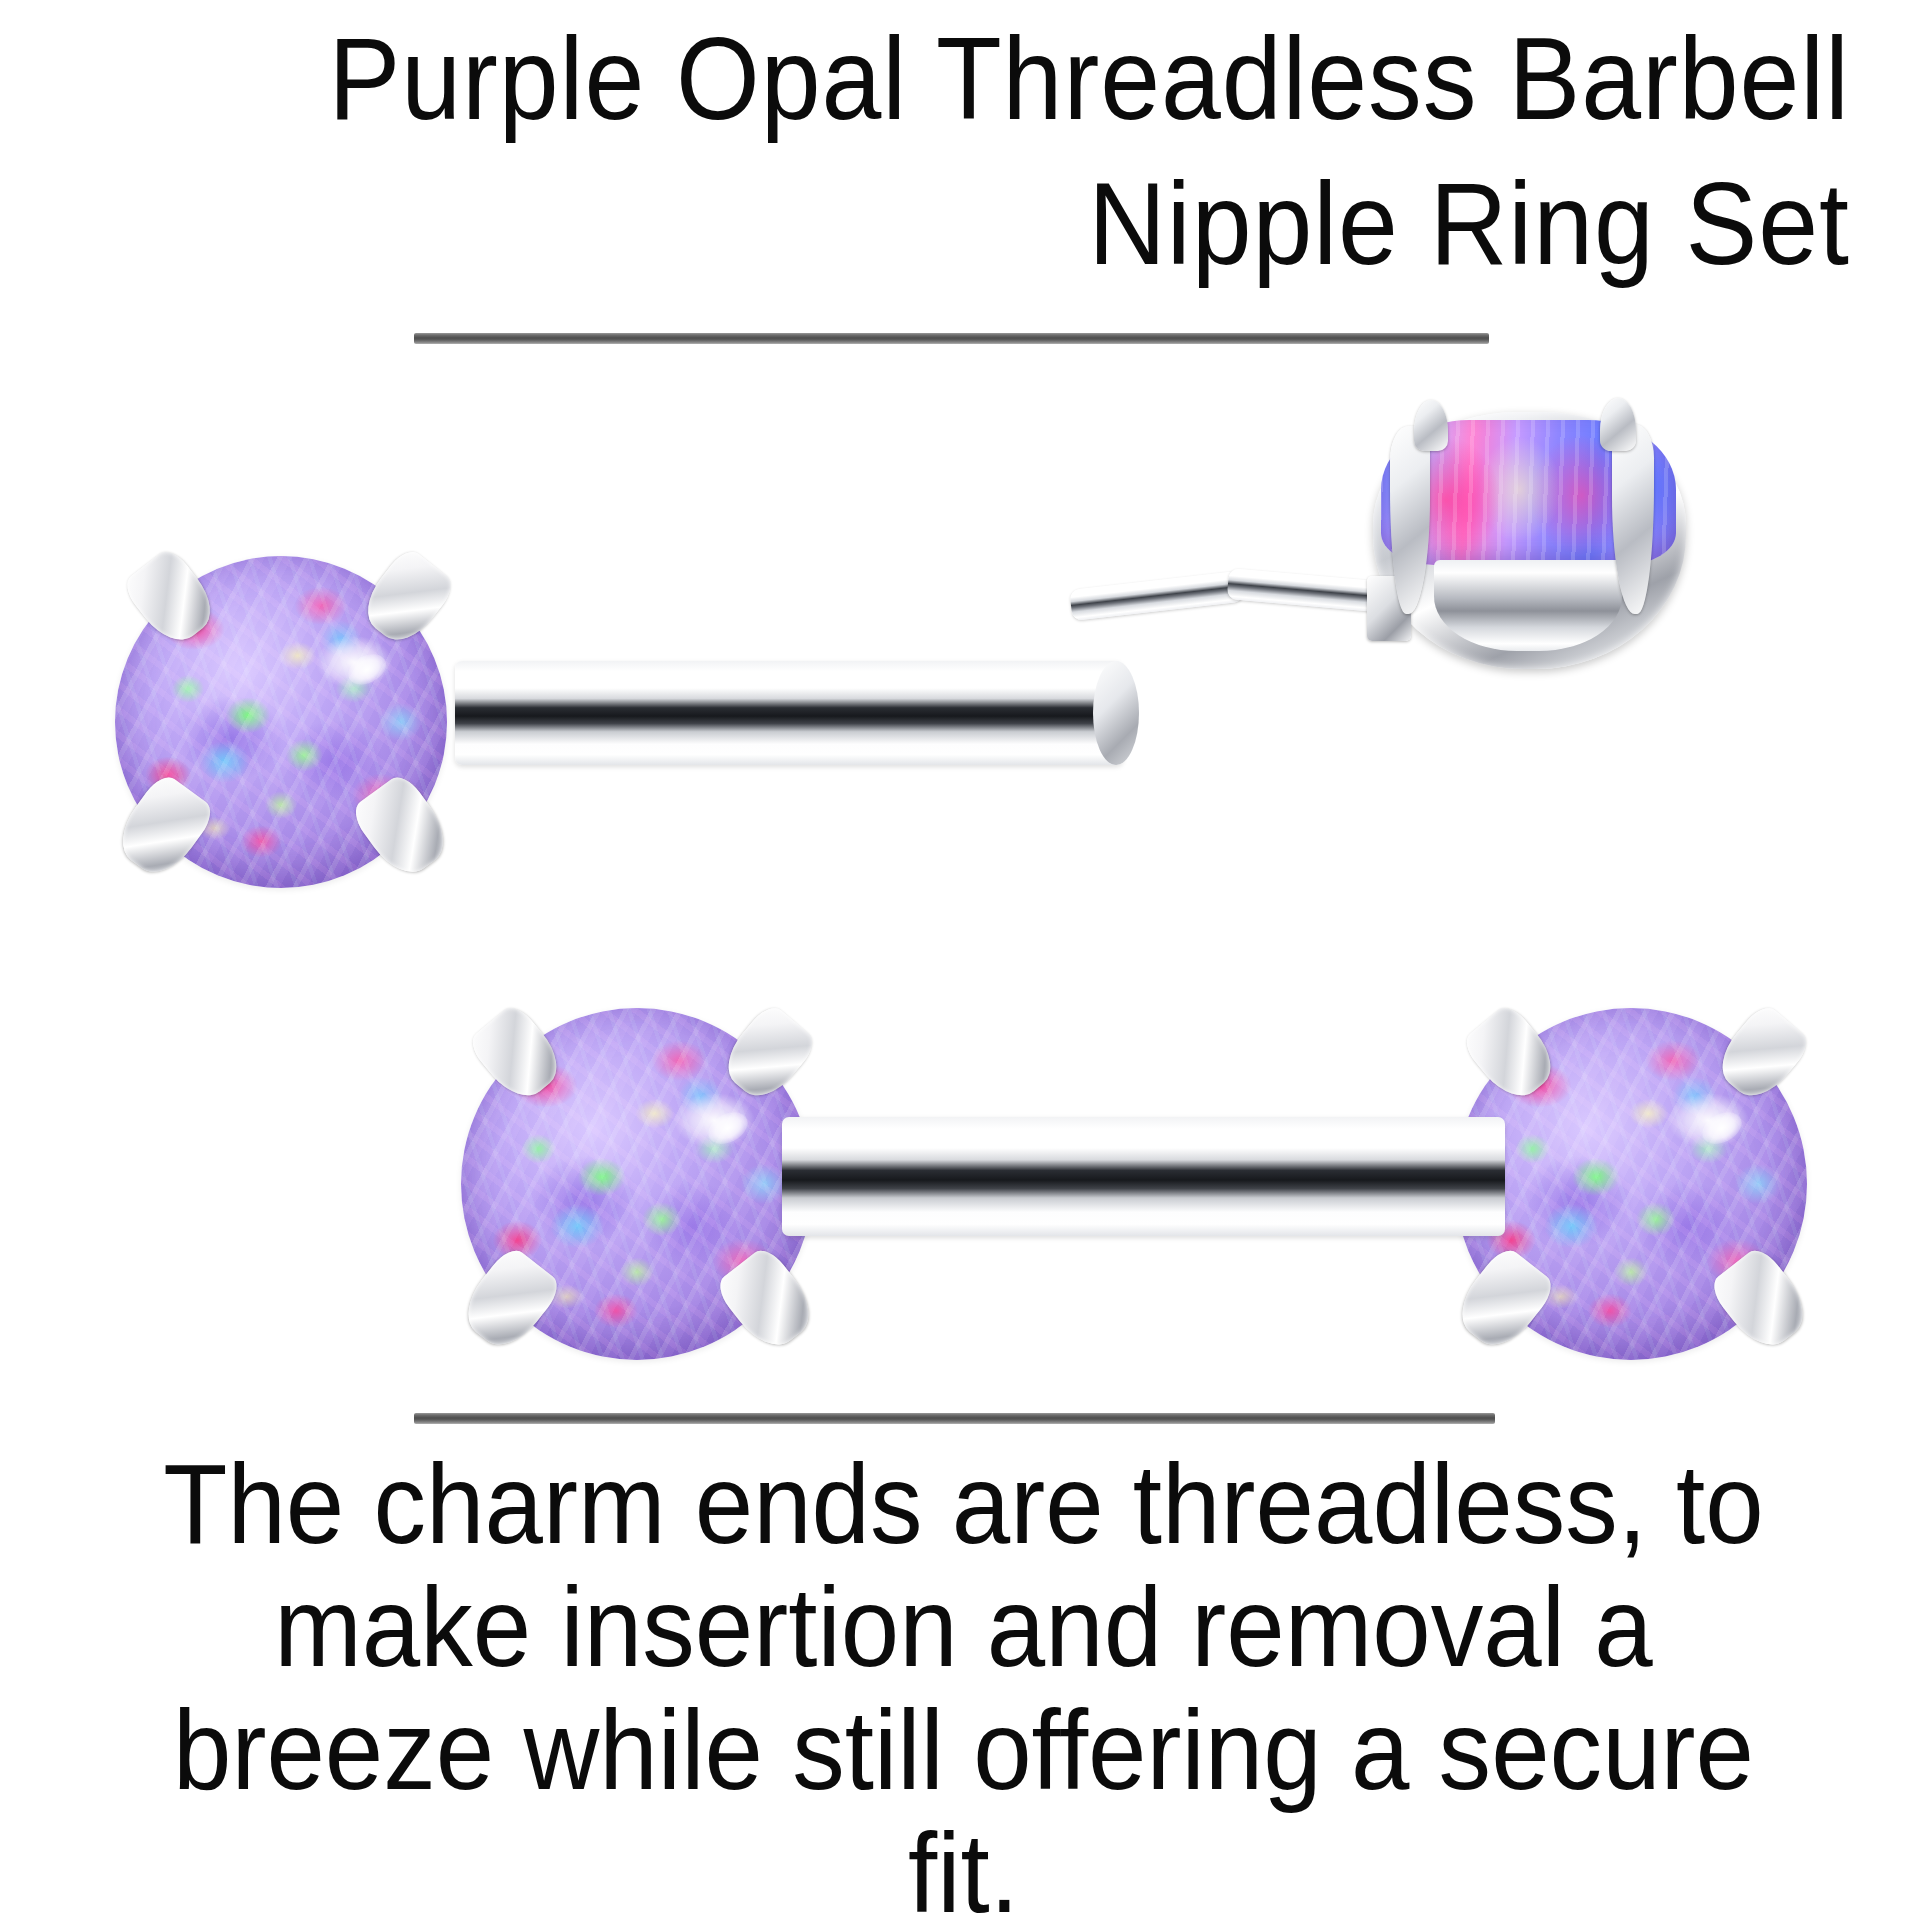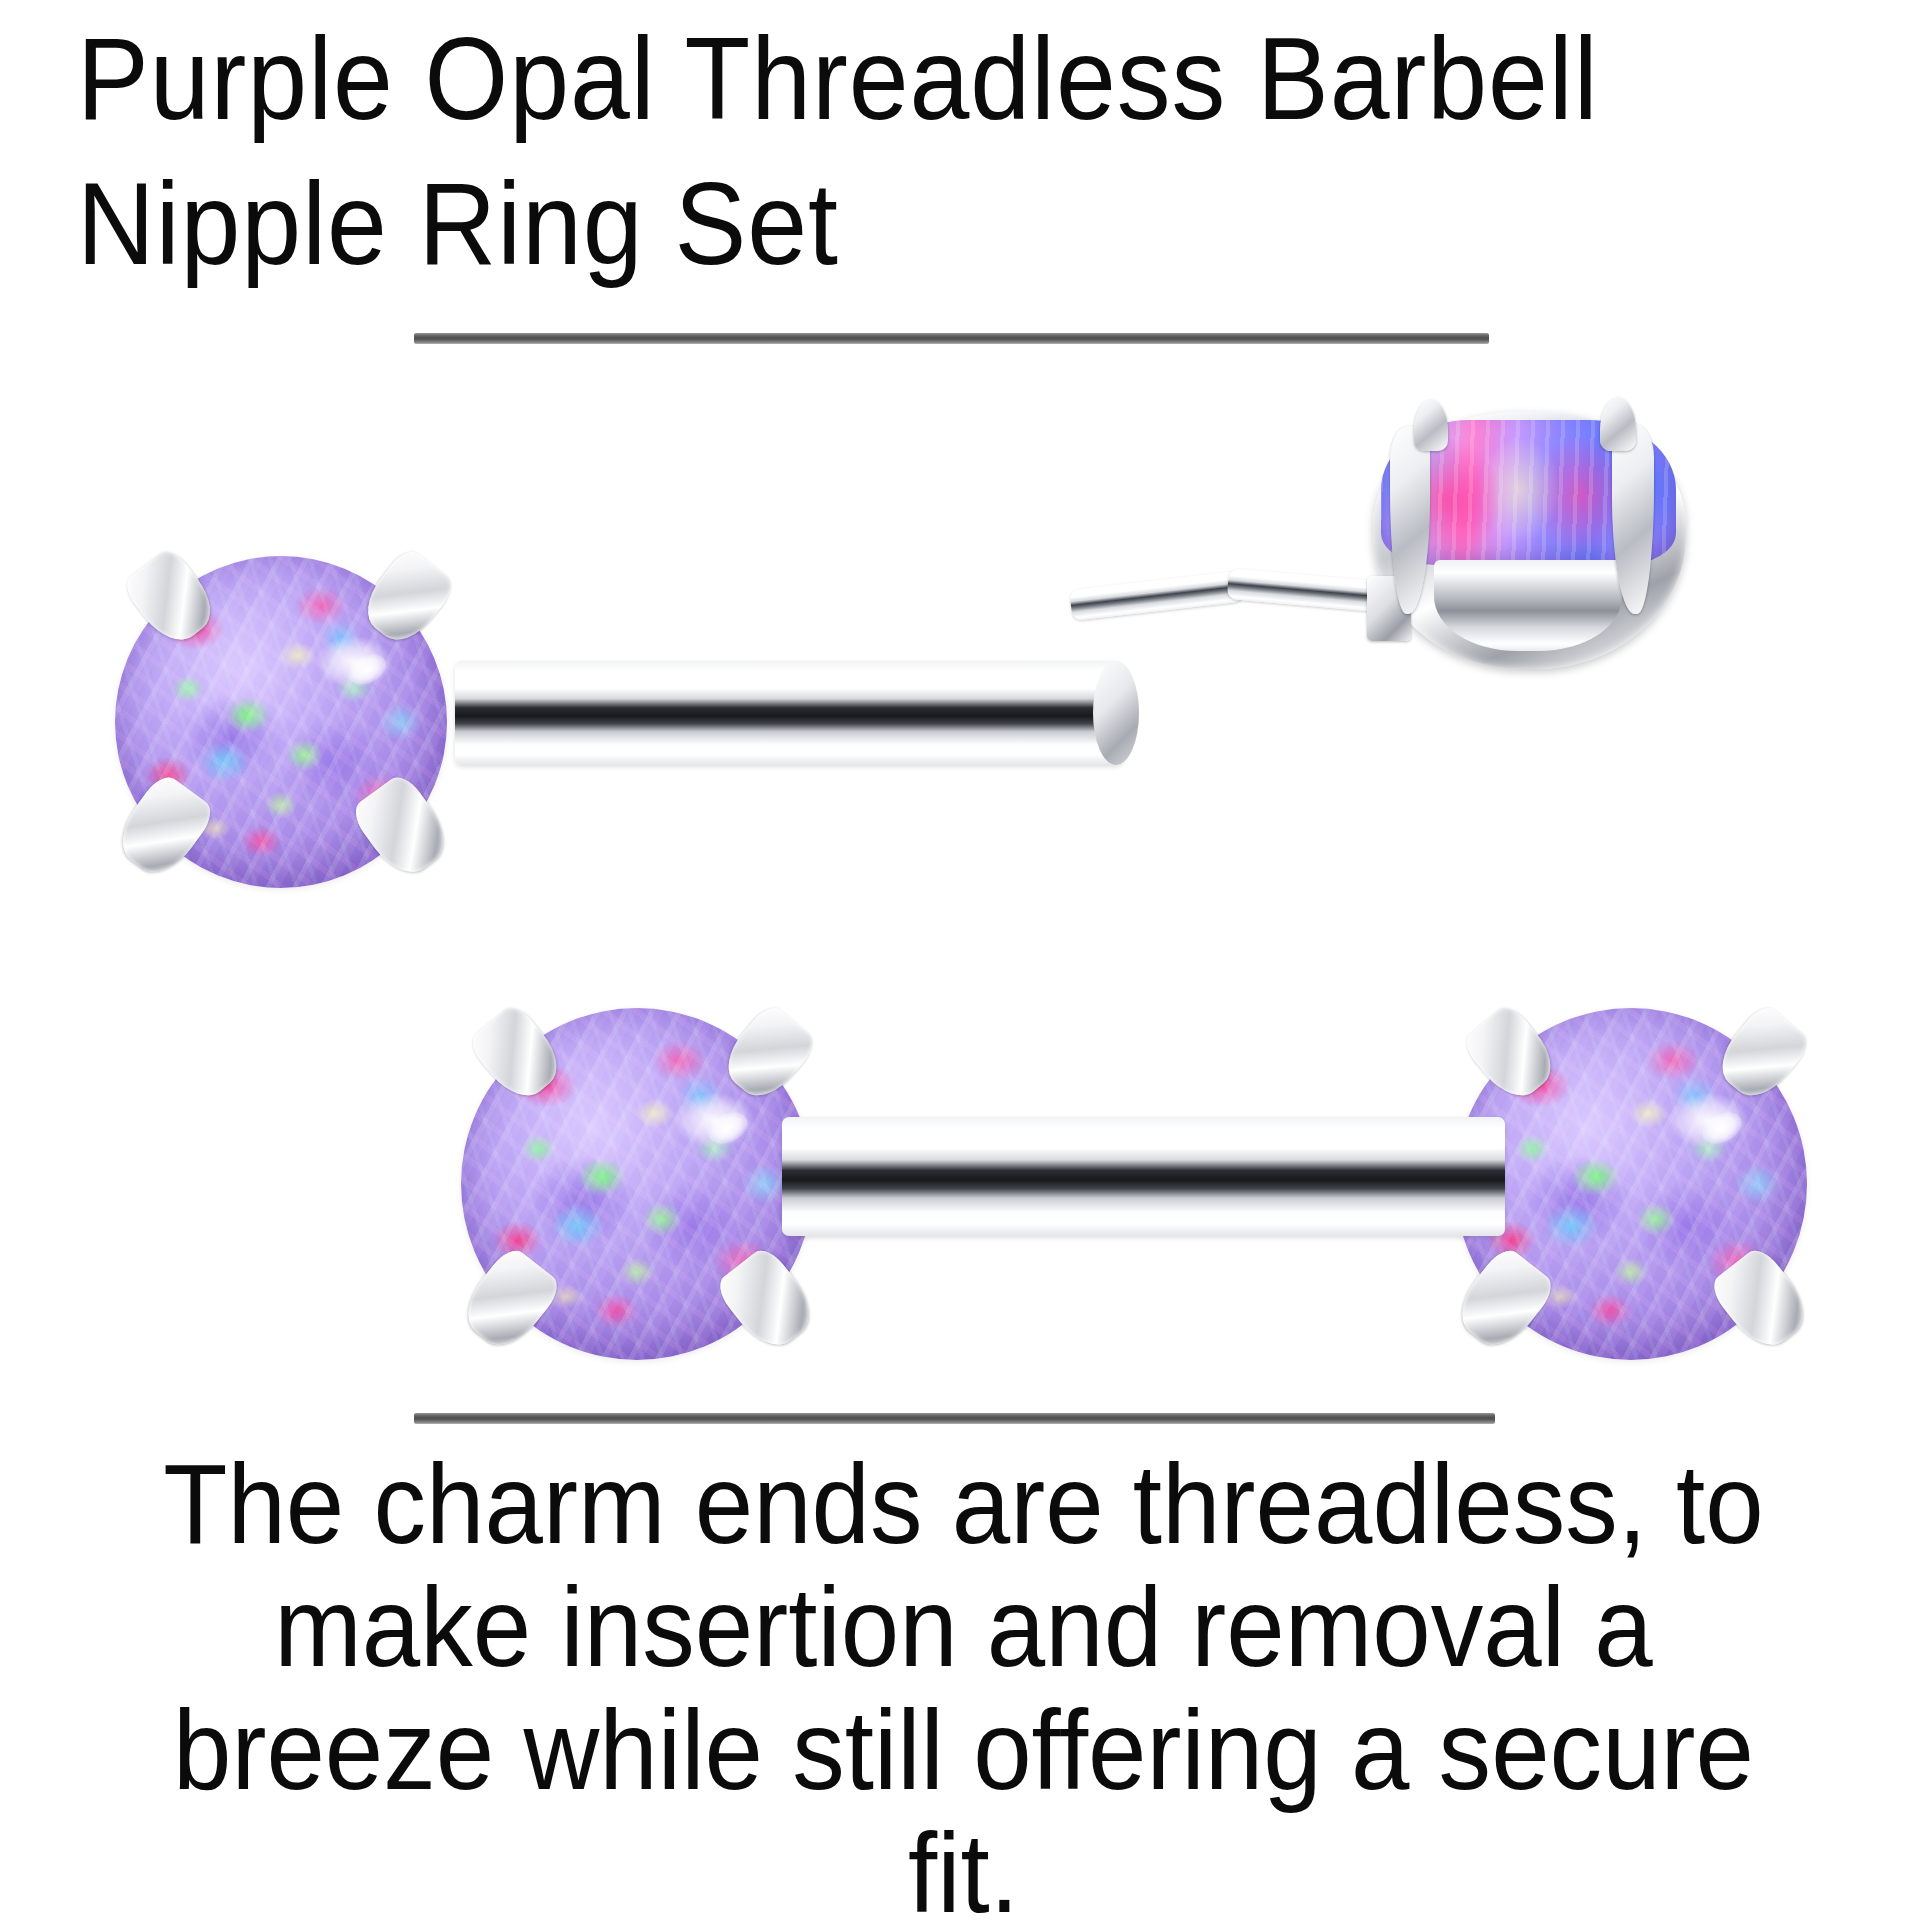--- a/index.html
+++ b/index.html
@@ -15,21 +15,21 @@
     position:relative;
     width:1927px; height:1927px;
     background:#ffffff;
   }
 
   
   .title-block {
     position:absolute;
     left:0; top:6px;
     width:1927px;
-    text-align:left;
+    text-align:right;
   }
   .title-line {
     font-family:"Liberation Sans", sans-serif;
     font-weight:300;
     font-size:117px;
     line-height:145px;
     letter-spacing:1px;
     color:#0b0b0b;
     transform:scaleX(0.92);
     transform-origin:center center;

